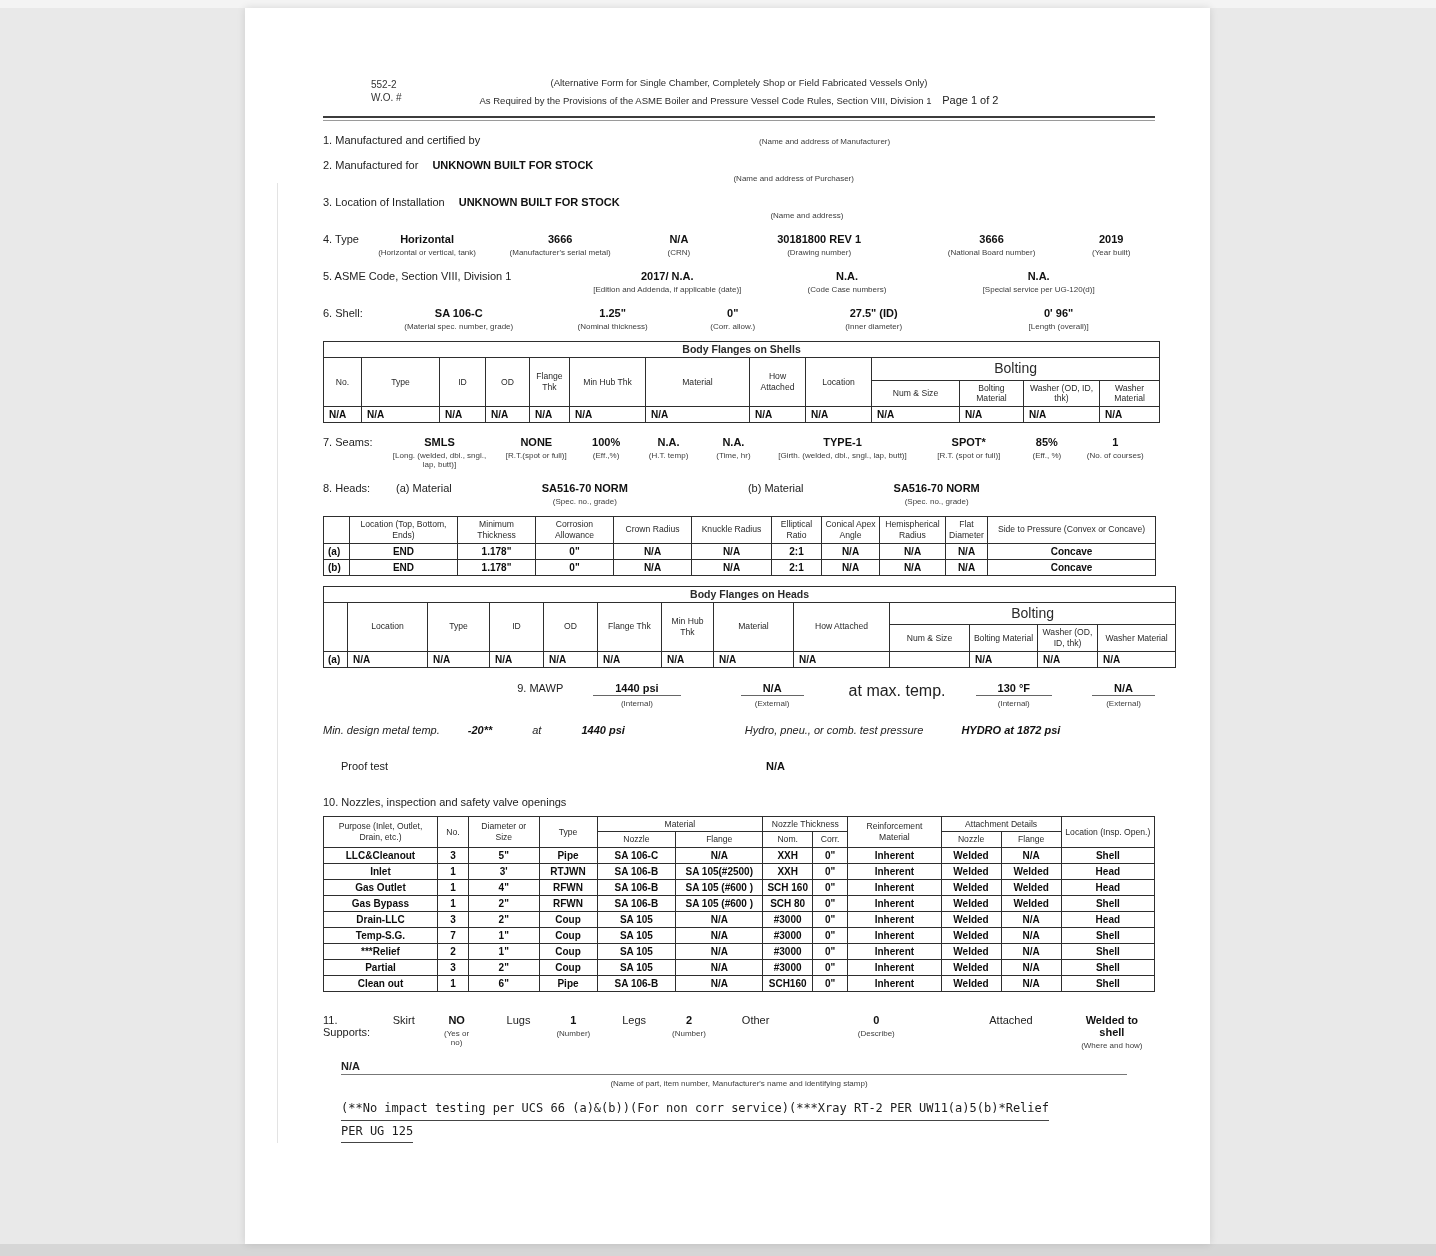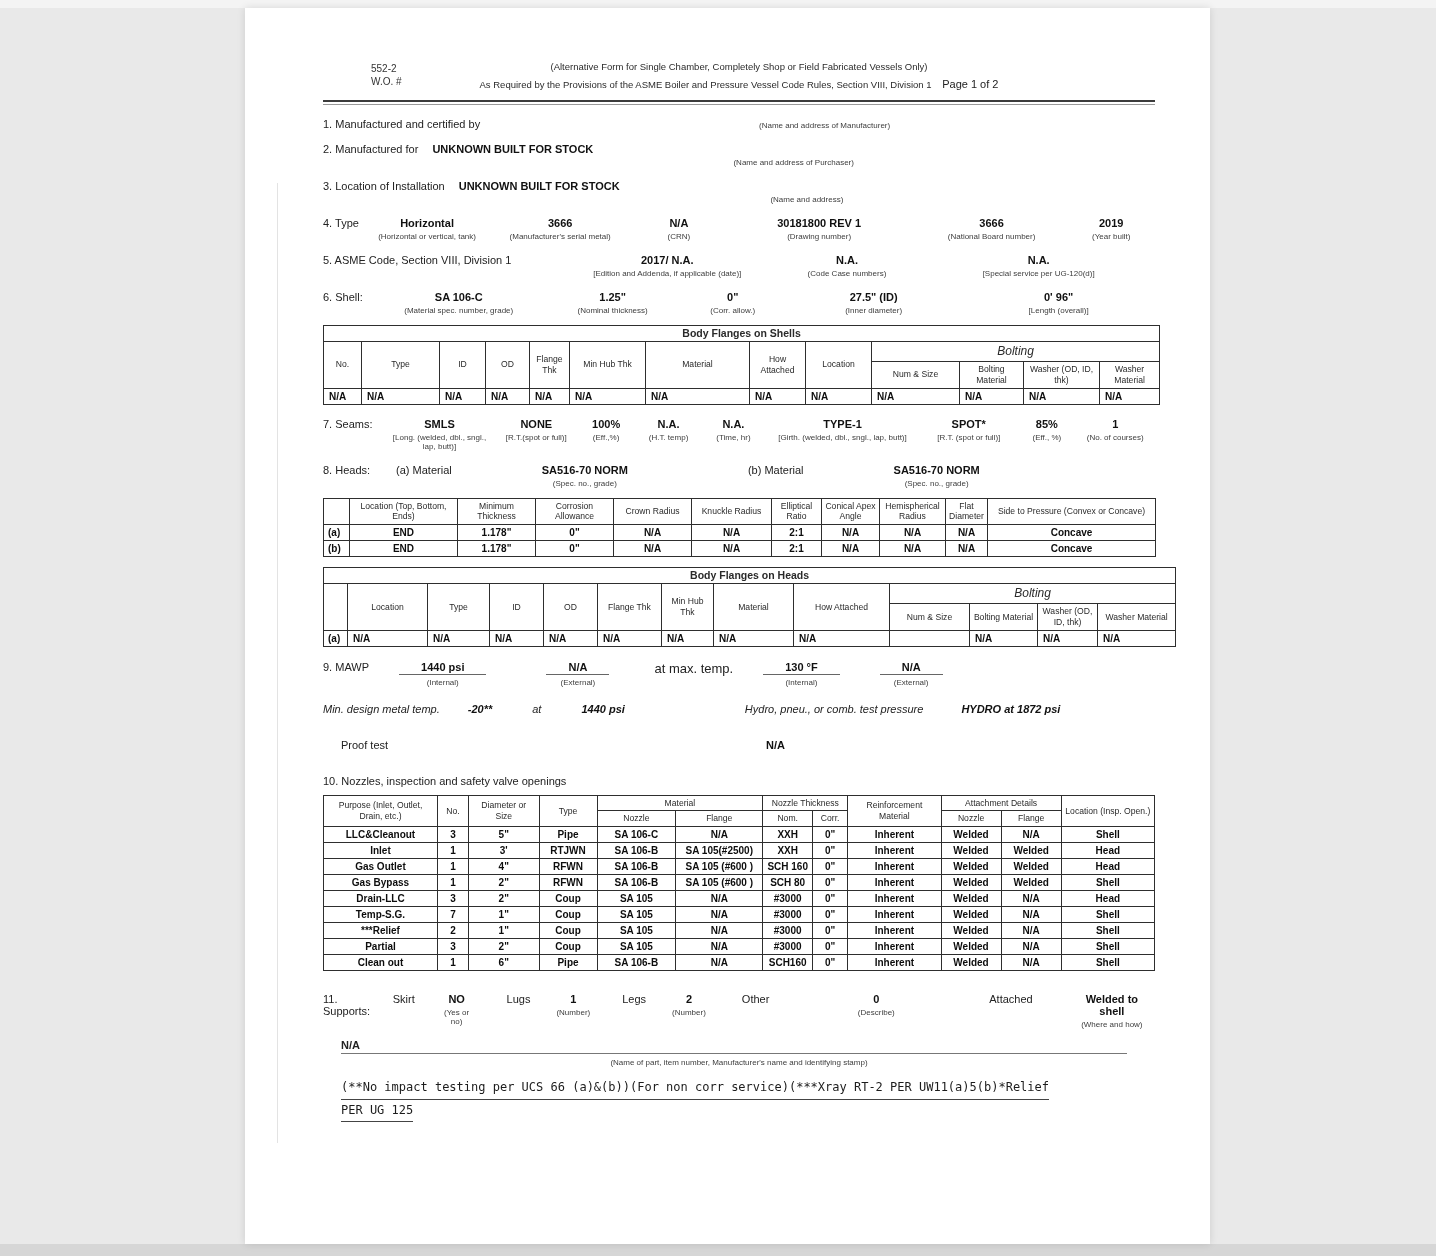--- a/index.html
+++ b/index.html
@@ -1,21 +1,21 @@
 <!DOCTYPE html>
 <html><head>
 <meta charset="utf-8">
 <style>
   html,body{margin:0;padding:0;}
   .stage{position:relative;width:1436px;height:1256px;background:#e9e9e9;font-family:"Liberation Sans",sans-serif;color:#222;overflow:hidden;}
   .top-strip{position:absolute;top:0;left:0;right:0;height:8px;background:#f4f4f4;}
   .bottom-strip{position:absolute;bottom:0;left:0;right:0;height:12px;background:#d6d6d6;}
   .page{position:absolute;left:245px;top:8px;width:965px;height:1236px;background:#ffffff;box-shadow:0 0 8px rgba(0,0,0,.12);}
   .scanline{position:absolute;left:32px;top:175px;height:960px;width:1px;background:#e3e3e3;}
-  .content{position:absolute;left:78px;top:46px;width:832px;}
+  .content{position:absolute;left:78px;top:62px;width:832px;}
   
   .hdr{position:relative;text-align:center;}
   .wo{position:absolute;left:48px;top:2px;text-align:left;font-size:10px;color:#333;line-height:1.25;}
   .t1{font-weight:bold;font-size:12.5px;letter-spacing:.2px;}
   .t2{font-size:9.5px;margin-top:7px;color:#2b2b2b;}
   .t3{font-size:9.5px;margin-top:6px;color:#2b2b2b;}
   .pg{font-size:11px;margin-left:8px;color:#222;}
   .rule{margin-top:10px;height:2px;border-top:2px solid #3c3c3c;border-bottom:1px solid #9a9a9a;}
   
   .item{margin-top:13px;}
@@ -50,34 +50,34 @@
   #item7-fields .fld:nth-of-type(6){flex:150 0 0;}
   #item7-fields .fld:nth-of-type(7){flex:95 0 0;}
   #item7-fields .fld:nth-of-type(8){flex:52 0 0;}
   #item7-fields .fld:nth-of-type(9){flex:75 0 0;}
   
   table{border-collapse:collapse;table-layout:fixed;width:100%;margin-top:10px;}
   th,td{border:1px solid #2e2e2e;padding:2px 3px;overflow:hidden;}
   th{font-weight:normal;font-size:8.6px;color:#2a2a2a;text-align:center;line-height:1.25;}
   td{font-size:10px;text-align:center;}
   .tbl-title{font-weight:bold;font-size:10.5px;text-align:center;padding:1px;}
-  .bolting-hdr{font-size:12px;font-style:italic;}
+  .bolting-hdr{font-size:14px;}
   tbody td{font-weight:bold;color:#0d0d0d;white-space:nowrap;}
   tbody td.rowlabel{font-weight:bold;text-align:left;padding-left:4px;}
   .lefty{text-align:left;padding-left:5px !important;}
   
   .heads-row{display:flex;align-items:flex-start;font-size:11px;}
   .heads-row .sub{margin-left:26px;}
   .heads-row .hv{text-align:center;margin-left:90px;}
   .heads-row .hv .v{font-size:11px;}
   
-  .mawp{display:flex;align-items:flex-start;margin-top:14px;}
+  .mawp{display:flex;align-items:flex-start;margin-top:14px;justify-content:flex-end;}
   .uline{text-align:center;}
   .uline .v{border-bottom:1px solid #666;padding:0 22px 1px 22px;}
-  .plain-lbl{font-size:13px;margin:0 10px;white-space:nowrap;}
+  .plain-lbl{font-size:16px;margin:0 10px;white-space:nowrap;}
   .mdmt{display:flex;align-items:baseline;margin-top:16px;font-size:11px;font-style:italic;}
   .proof{display:flex;margin-top:24px;font-size:11px;gap:8px;}
   
   .supports{display:flex;align-items:flex-start;font-size:11px;margin-top:22px;justify-content:space-between;}
   .sup-fld{text-align:center;margin:0 6px;}
   .sup-fld .v{font-size:11px;}
   
   .remarks-lbl{font-size:10.5px;margin-top:14px;}
   .remarks-line{margin:10px 0 0 18px;border-bottom:1px solid #777;width:786px;font-weight:bold;font-size:11px;padding-bottom:2px;}
   .remarks-cap{text-align:center;font-size:8px;color:#3d3d3d;margin-top:4px;}

